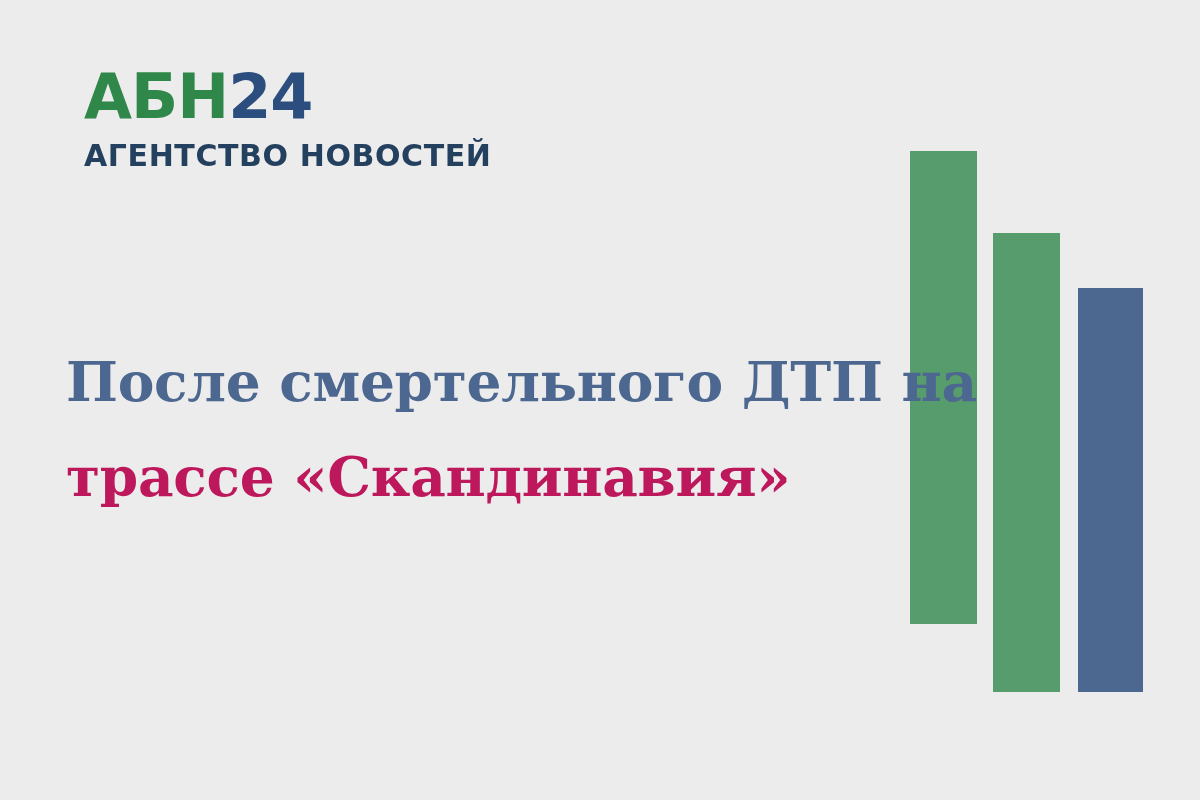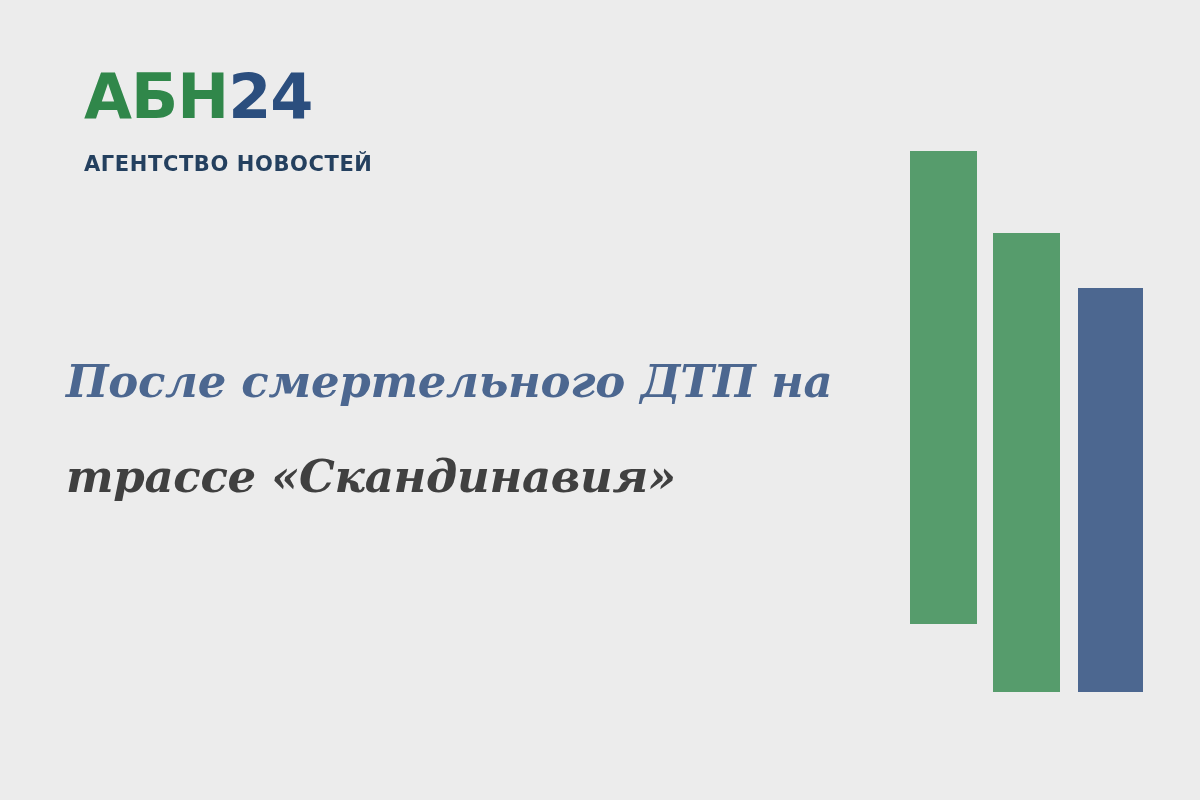--- a/index.html
+++ b/index.html
@@ -51,62 +51,61 @@
     font-weight: bold;
     font-size: 62px;
     line-height: 62px;
     letter-spacing: -1px;
     white-space: nowrap;
     height: 64px;
   }
   #logo-abn  { color: #30874a; }
   #logo-24   { color: #2b4e7e; }
   #logo-tagline {
-    margin-top: 21px;
+    margin-top: 13px;
     font-family: "DejaVu Sans", "Liberation Sans", sans-serif;
     font-weight: bold;
-    font-size: 21px;
+    font-size: 30px;
     line-height: 26px;
     letter-spacing: 0.6px;
     color: #24405f;
     white-space: nowrap;
   }
 
   
   #headline {
     position: absolute;
     left: 66px;
     top: 334px;
     width: 800px;
   }
   .headline-line {
     font-family: "DejaVu Serif", "Liberation Serif", serif;
     font-weight: bold;
-    font-size: 45px;
+    font-size: 55px;
     line-height: 95px;
     color: #4c6790;
     white-space: nowrap;
     letter-spacing: -0.3px;
-    font-style: italic;
   }
 </style>
 </head>
 <body>
 
 <div id="card" style="background: rgb(236, 236, 236);">
 
   <div id="bars">
     <div class="bar" id="bar-1" style="left: 910px; top: 151px; width: 67px; height: 473px; background: rgb(86, 156, 108);"></div>
     <div class="bar" id="bar-2" style="left: 993px; top: 233px; width: 67px; height: 567px; background: rgb(86, 156, 108);"></div>
     <div class="bar" id="bar-3" style="left: 1078px; top: 288px; width: 65px; height: 426px; background: rgb(76, 103, 144);"></div>
   </div>
 
   <div id="logo">
     <div id="logo-wordmark"><span id="logo-abn" style="color: rgb(48, 135, 74);">АБН</span><span id="logo-24" style="color: rgb(43, 78, 126);">24</span></div>
     <div id="logo-tagline" style="color: rgb(36, 64, 95);">АГЕНТСТВО НОВОСТЕЙ</div>
   </div>
 
   <div id="headline">
     <div class="headline-line" style="color: rgb(76, 103, 144);">После смертельного ДТП на</div>
-    <div class="headline-line" style="color: #404040;">трассе «Скандинавия»</div>
+    <div class="headline-line" style="color: #be185d;">трассе «Скандинавия»</div>
   </div>
 
 </div>
 
 </body></html>

